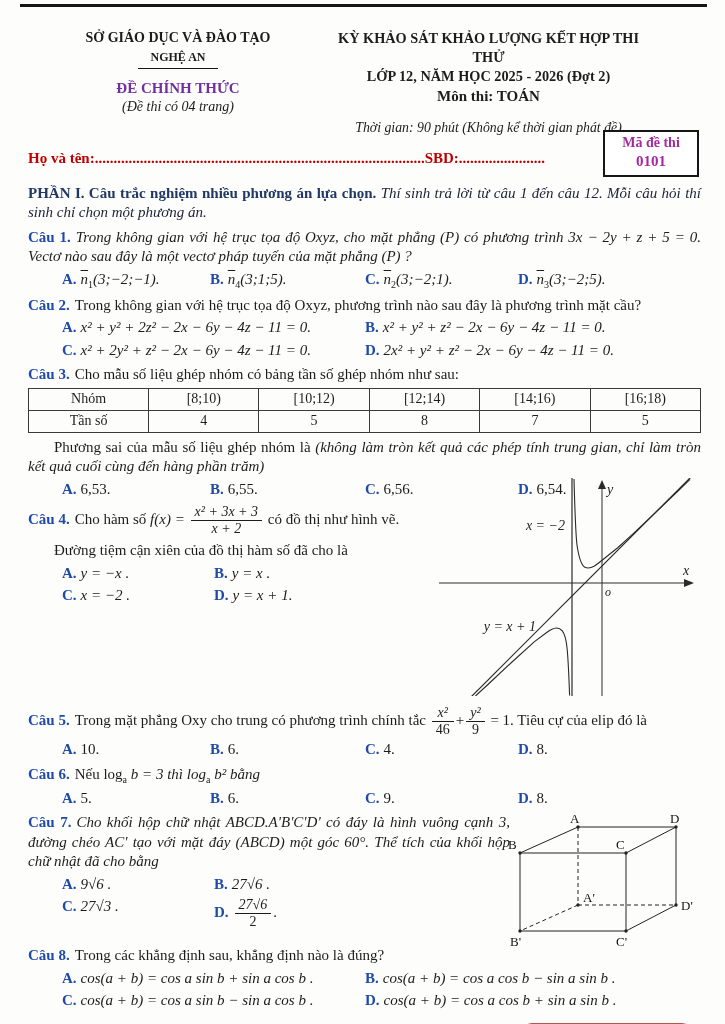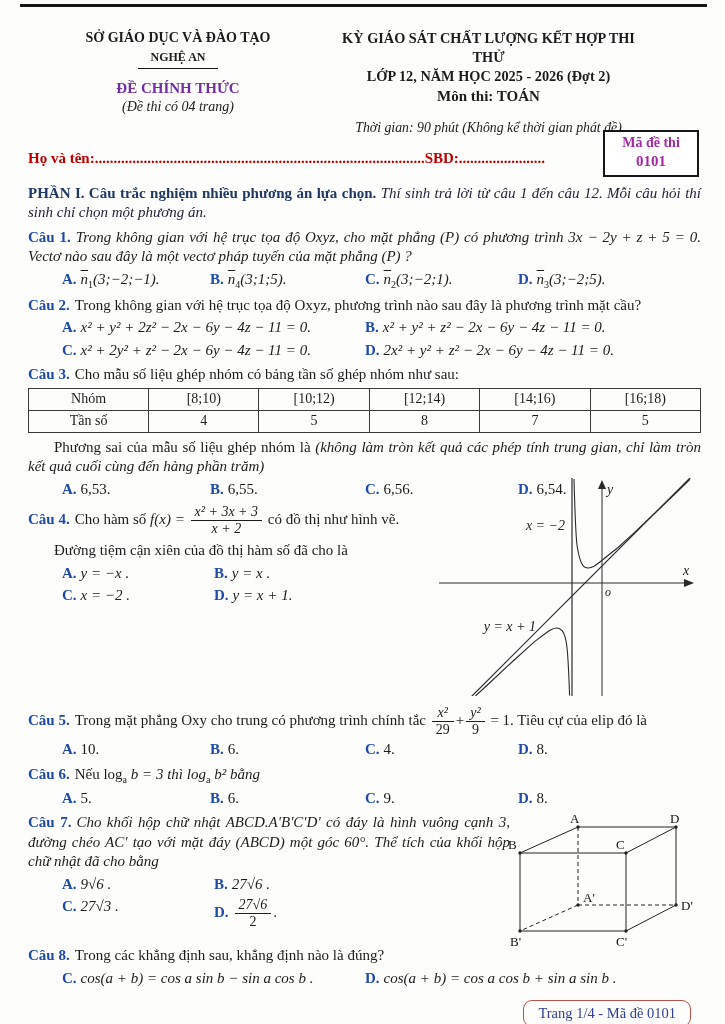--- a/index.html
+++ b/index.html
@@ -77,21 +77,21 @@
   <div class="top-line"></div>
 
   <div class="header-row">
     <div class="dept">
       <p class="dept-l1">SỞ GIÁO DỤC VÀ ĐÀO TẠO</p>
       <p><span class="dept-l2">NGHỆ AN</span></p>
       <p class="official">ĐỀ CHÍNH THỨC</p>
       <p class="pages-note">(Đề thi có 04 trang)</p>
     </div>
     <div class="title">
-      <p class="title-l1">KỲ GIÁO SÁT CHẤT LƯỢNG KẾT HỢP THI THỬ</p>
+      <p class="title-l1">KỲ KHẢO SÁT KHẢO LƯỢNG KẾT HỢP THI THỬ</p>
       <p class="title-l2">LỚP 12, NĂM HỌC 2025 - 2026 (Đợt 2)</p>
       <p class="title-l3">Môn thi: TOÁN</p>
       <p class="time-note">Thời gian: 90 phút (Không kể thời gian phát đề)</p>
     </div>
   </div>
 
   <div class="code-box">
     <div class="l1">Mã đề thi</div>
     <div class="l2">0101</div>
   </div>
@@ -183,21 +183,21 @@
 
       <text x="128" y="52" text-anchor="end" font-size="14" font-style="italic" fill="#222">x = −2</text>
       <text x="99" y="153" text-anchor="end" font-size="14" font-style="italic" fill="#222">y = x + 1</text>
       <text x="170" y="16" font-size="14" font-style="italic" fill="#222">y</text>
       <text x="246" y="97" font-size="14" font-style="italic" fill="#222">x</text>
       <text x="168" y="118" font-size="12" font-style="italic" fill="#222">o</text>
     </svg>
   </div>
 
   <div>
-    <p class="q"><b class="qlab">Câu 5.</b><span>Trong mặt phẳng Oxy cho trung có phương trình chính tắc</span> <span class="frac fr-sm"><span class="num math">x²</span><span class="den">29</span></span><span>+</span><span class="frac fr-sm"><span class="num math">y²</span><span class="den">9</span></span> <span>= 1</span><span>. Tiêu cự của elip đó là</span></p>
+    <p class="q"><b class="qlab">Câu 5.</b><span>Trong mặt phẳng Oxy cho trung có phương trình chính tắc</span> <span class="frac fr-sm"><span class="num math">x²</span><span class="den">46</span></span><span>+</span><span class="frac fr-sm"><span class="num math">y²</span><span class="den">9</span></span> <span>= 1</span><span>. Tiêu cự của elip đó là</span></p>
     <div class="opts4">
       <span class="opt"><span class="Lt">A.</span><span>10.</span></span>
       <span class="opt"><span class="Lt">B.</span><span>6.</span></span>
       <span class="opt"><span class="Lt">C.</span><span>4.</span></span>
       <span class="opt"><span class="Lt">D.</span><span>8.</span></span>
     </div>
   </div>
 
   <div>
     <p class="q"><b class="qlab">Câu 6.</b><span>Nếu log</span><sub>a</sub><span class="math"> b = 3 thì log</span><sub>a</sub><span class="math"> b² bằng</span></p>
@@ -254,20 +254,24 @@
       <text x="79" y="89" font-size="13" fill="#111">A'</text>
       <text x="177" y="97" font-size="13" fill="#111">D'</text>
       <text x="6" y="133" font-size="13" fill="#111">B'</text>
       <text x="112" y="133" font-size="13" fill="#111">C'</text>
     </svg>
   </div>
 
   <div>
     <p class="q"><b class="qlab">Câu 8.</b><span>Trong các khẳng định sau, khẳng định nào là đúng?</span></p>
     <div class="opts2">
+      <span class="opt"><span class="Lt">A.</span><span class="math">cos(a + b) = cos a sin b + sin a cos b .</span></span>
+      <span class="opt"><span class="Lt">B.</span><span class="math">cos(a + b) = cos a cos b − sin a sin b .</span></span>
+    </div>
+    <div class="opts2">
       <span class="opt"><span class="Lt">C.</span><span class="math">cos(a + b) = cos a sin b − sin a cos b .</span></span>
       <span class="opt"><span class="Lt">D.</span><span class="math">cos(a + b) = cos a cos b + sin a sin b .</span></span>
     </div>
   </div>
 
   <div class="footer">
     <span class="footer-box">Trang 1/4 - Mã đề 0101</span>
   </div>
 </div>
 

